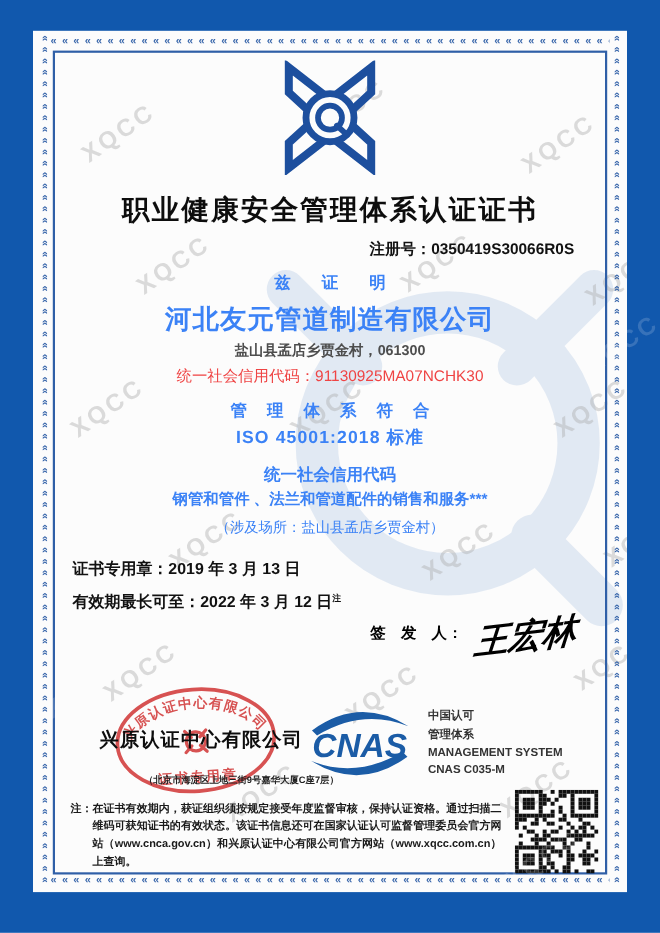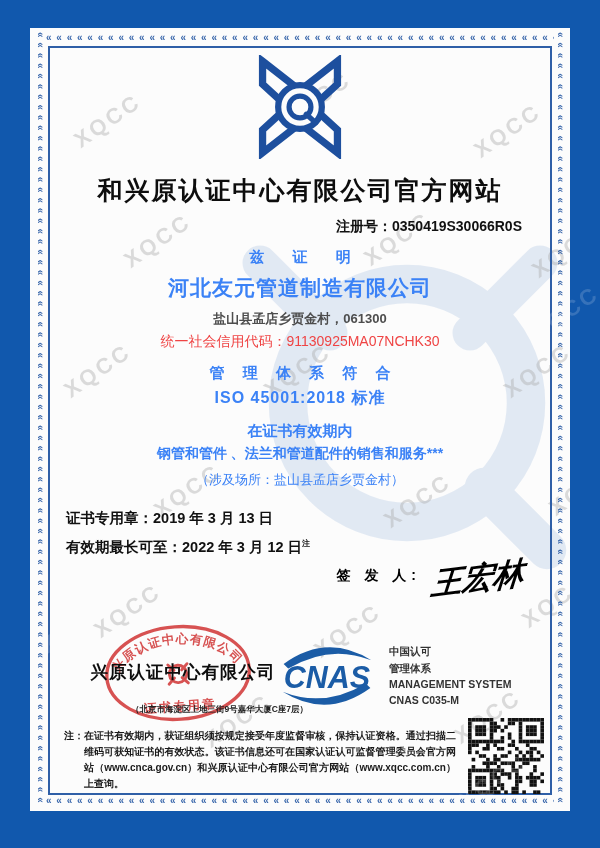--- a/index.html
+++ b/index.html
@@ -30,21 +30,21 @@
 
   .emblem { position:absolute; top:27px; left:50%; transform:translateX(-50%);
             width:104px; height:104px; }
 
   .title { position:absolute; top:146px; left:0; width:100%; text-align:center;
            font-size:25px; font-weight:bold; letter-spacing:2px; color:#0d0d0d; }
   .regno { position:absolute; top:190px; right:48px; font-size:14px; font-weight:bold; color:#111; }
 
   .line { position:absolute; left:0; width:100%; text-align:center; color:#3b82f6; }
   .certify    { top:220px; font-size:15px; font-weight:bold; letter-spacing:12px; text-indent:12px; }
-  .company    { top:246px; font-size:21px; font-weight:bold; letter-spacing:1px; }
+  .company    { top:246px; font-size:24px; font-weight:bold; letter-spacing:1px; }
   .addr       { top:282px; font-size:13px; font-weight:bold; color:#4d4d4d; }
   .code       { top:305px; font-size:14px; font-weight:normal; color:#ef4444; }
   .conform    { top:336px; font-size:15px; font-weight:bold; letter-spacing:7px; text-indent:7px; }
   .standard   { top:360px; font-size:16px; font-weight:bold; letter-spacing:1px; }
   .scope-head { top:394px; font-size:15px; font-weight:bold; }
   .scope      { top:417px; font-size:14px; font-weight:bold; }
   .sites      { top:443px; font-size:13px; font-weight:normal; }
 
   .dates { position:absolute; left:36px; top:478px; font-size:14.5px; font-weight:bold;
            line-height:25px; color:#111; }
@@ -120,33 +120,33 @@
 
   <div class="content">
 
     <svg class="emblem" viewBox="0 0 100 100">
       <path d="M14 6 L50 34 L86 6 L86 28 L62 50 L86 72 L86 94 L50 66 L14 94 L14 72 L38 50 L14 28 Z" fill="none" stroke="#1d4f9e" stroke-width="7" stroke-linejoin="miter"></path>
       <circle cx="50" cy="50" r="21" fill="#fcfcfc" stroke="#1d4f9e" stroke-width="6"></circle>
       <circle cx="50" cy="50" r="10.5" fill="none" stroke="#1d4f9e" stroke-width="5"></circle>
       <path d="M56 57 L65 65" stroke="#1d4f9e" stroke-width="5" stroke-linecap="round"></path>
     </svg>
 
-    <div class="title">和兴原认证中心有限公司官方网站</div>
+    <div class="title">职业健康安全管理体系认证证书</div>
 
     <div class="regno"><span>注册号：</span><span>0350419S30066R0S</span></div>
 
     <div class="line certify">兹 证 明</div>
     <div class="line company">河北友元管道制造有限公司</div>
     <div class="line addr">盐山县孟店乡贾金村，061300</div>
     <div class="line code"><span>统一社会信用代码：</span><span>91130925MA07NCHK30</span></div>
 
     <div class="line conform">管 理 体 系 符 合</div>
     <div class="line standard">ISO 45001:2018 标准</div>
 
-    <div class="line scope-head">在证书有效期内</div>
+    <div class="line scope-head">统一社会信用代码</div>
     <div class="line scope">钢管和管件 、法兰和管道配件的销售和服务***</div>
     <div class="line sites">（涉及场所：盐山县孟店乡贾金村）</div>
 
     <div class="dates">
       <div><span>证书专用章：</span><span>2019 年 3 月 13 日</span></div>
       <div><span>有效期最长可至：</span><span>2022 年 3 月 12 日</span><sup>注</sup></div>
     </div>
 
     <div class="signer">
       <span class="signer-label">签 发 人:</span>

